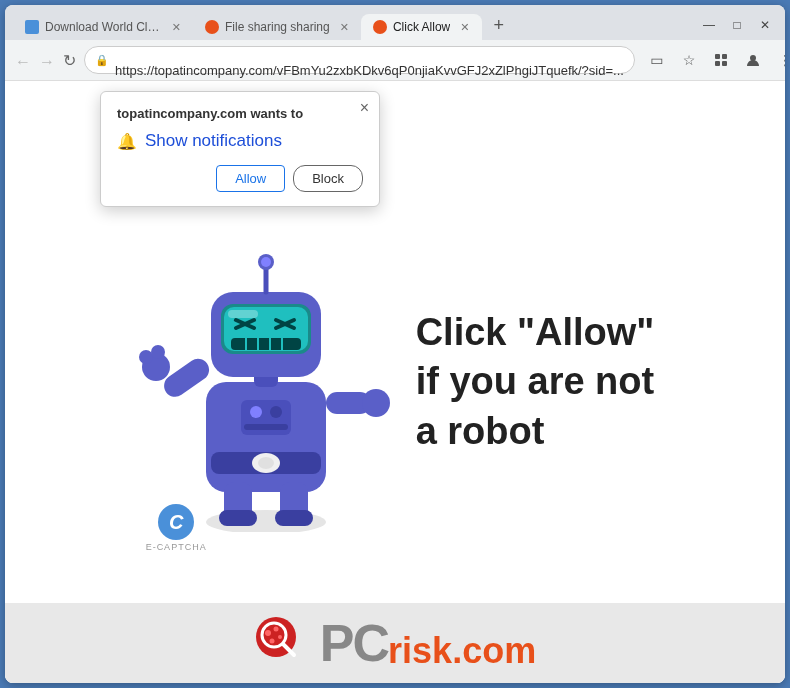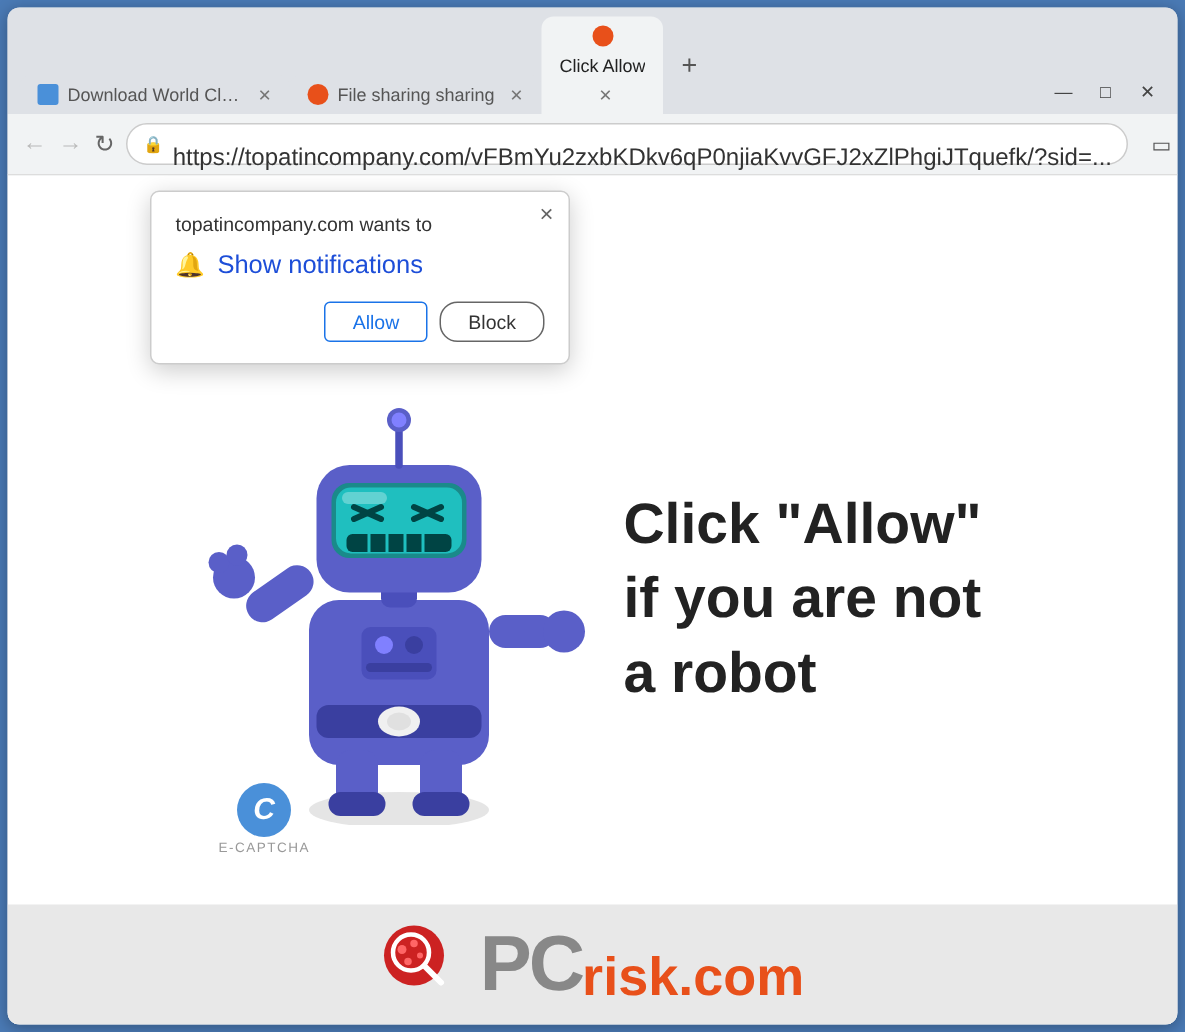--- a/index.html
+++ b/index.html
@@ -43,21 +43,20 @@
       color: #555;
       gap: 6px;
       min-width: 0;
       max-width: 180px;
       cursor: pointer;
       position: relative;
     }
     .tab.active {
       background: #f1f3f4;
       color: #222;
-      flex-direction: column;
     }
     .tab-label {
       overflow: hidden;
       text-overflow: ellipsis;
       white-space: nowrap;
       font-size: 12px;
     }
     .tab-close {
       margin-left: 4px;
       font-size: 11px;
@@ -128,21 +127,21 @@
       border: 1px solid #ccc;
       border-radius: 14px;
       display: flex;
       align-items: center;
       padding: 0 10px;
       gap: 6px;
       font-size: 12px;
       color: #333;
     }
     .address-bar .lock-icon { color: #555; font-size: 11px; }
-    .address-text { flex: 1; overflow: hidden; text-overflow: ellipsis; white-space: nowrap; font-size: 16px; color: #333; margin-top: 20px; }
+    .address-text { flex: 1; overflow: hidden; text-overflow: ellipsis; white-space: nowrap; font-size: 13px; color: #333; margin-top: 20px; }
 
     .nav-icons {
       display: flex;
       gap: 4px;
     }
     .nav-icon-btn {
       width: 28px;
       height: 28px;
       border-radius: 50%;
       display: flex;
@@ -181,20 +180,21 @@
       font-size: 16px;
       color: #666;
       cursor: pointer;
       line-height: 1;
     }
     .popup-title {
       font-size: 13px;
       color: #333;
       margin-bottom: 10px;
       padding-right: 20px;
+      font-weight: bold;
     }
     .popup-notification-row {
       display: flex;
       align-items: center;
       gap: 8px;
       margin-bottom: 14px;
     }
     .bell-icon {
       font-size: 16px;
       color: #555;

